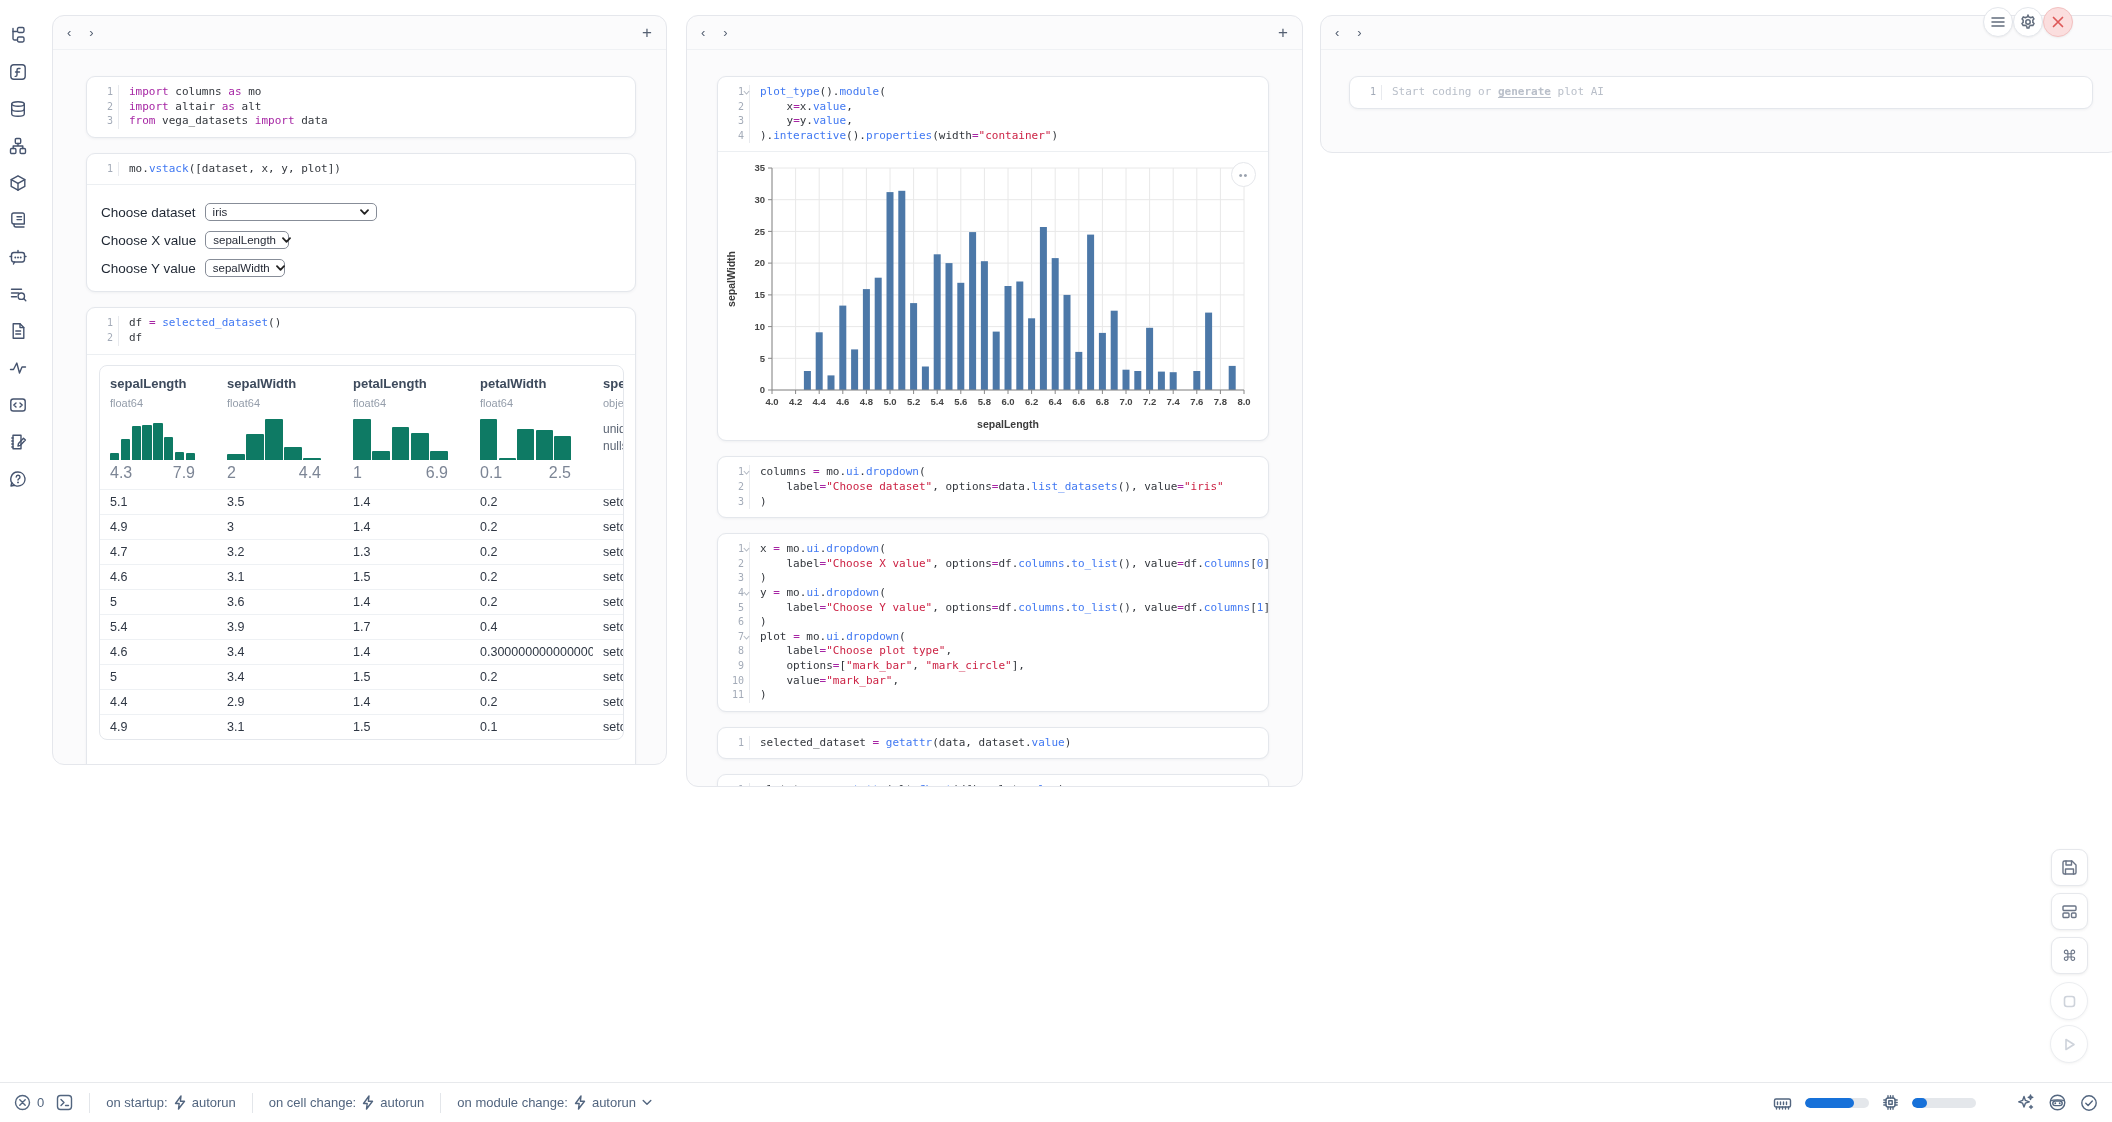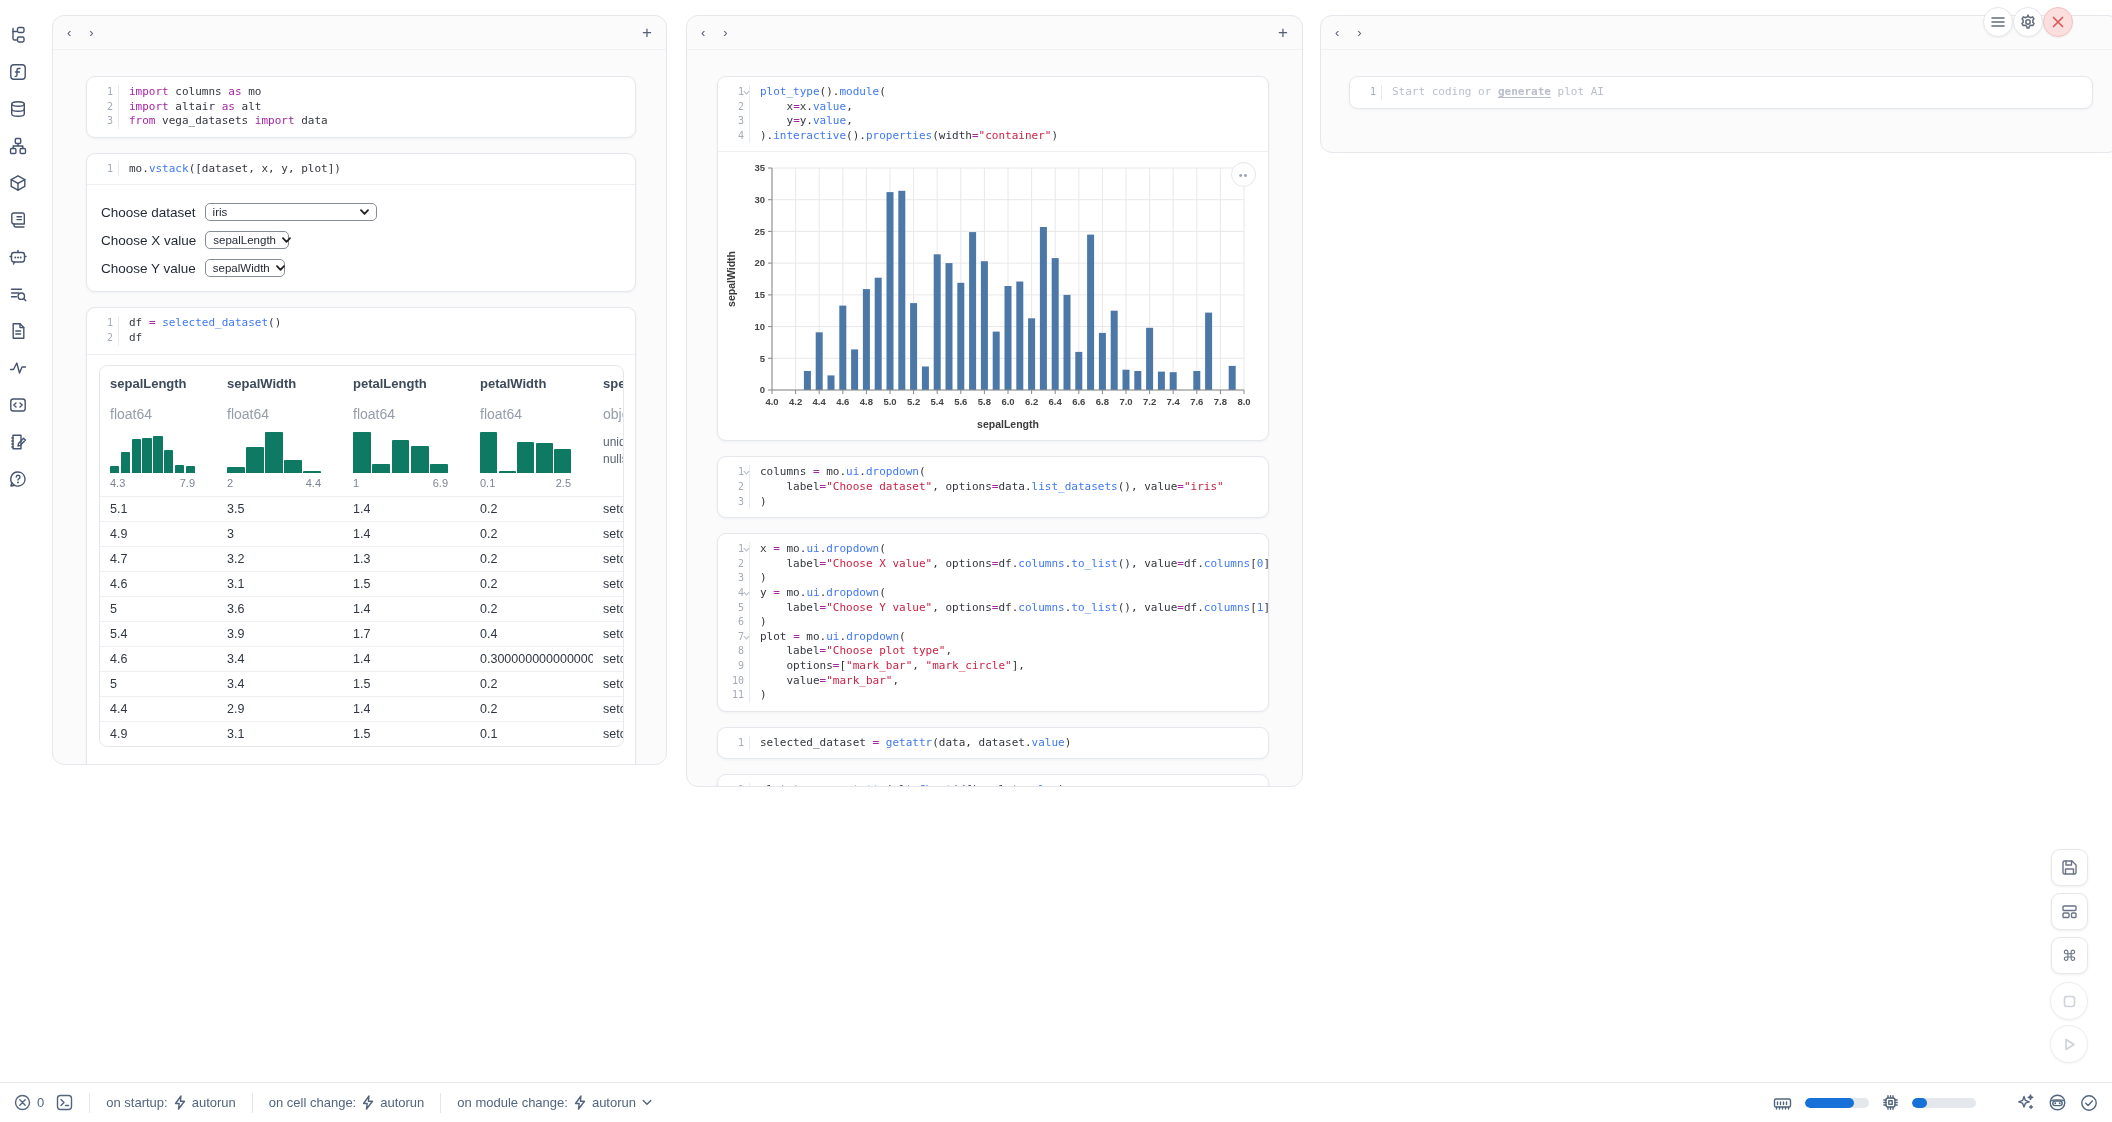--- a/index.html
+++ b/index.html
@@ -53,24 +53,24 @@
   
   .table-card { margin:10px 12px 0 12px; border:1px solid #e4e7ec; border-radius:8px; overflow:hidden; width:525px; background:#fff; }
   .t-head { display:flex; padding-top:10px; }
   .t-col  { padding-left:10px; overflow:hidden; flex-shrink:0; }
   .t-col:nth-child(1), .t-cell:nth-child(1) { width:117px; }
   .t-col:nth-child(2), .t-cell:nth-child(2) { width:126px; }
   .t-col:nth-child(3), .t-cell:nth-child(3) { width:127px; }
   .t-col:nth-child(4), .t-cell:nth-child(4) { width:123px; }
   .t-col:nth-child(5), .t-cell:nth-child(5) { width:120px; }
   .t-name { font-weight:bold; font-size:13px; color:#3d4a5c; white-space:nowrap; }
-  .t-dtype { font-size:14px; color:#949daa; margin-top:15px; white-space:nowrap; }
+  .t-dtype { font-size:11px; color:#949daa; margin-top:6px; white-space:nowrap; }
   .t-hist { display:flex; align-items:flex-end; gap:1.5px; height:42px; margin-top:9px; width:calc(100% - 22px); }
   .t-hist i { flex:1; background:#0e7a64; border-radius:1px 1px 0 0; }
-  .t-range { display:flex; justify-content:space-between; width:calc(100% - 22px); font-size:11px; color:#7c8595; margin:4px 0 7px; }
+  .t-range { display:flex; justify-content:space-between; width:calc(100% - 22px); font-size:16px; color:#7c8595; margin:4px 0 7px; }
   .t-stats { margin-top:12px; font-size:12px; color:#5b6574; line-height:17px; white-space:nowrap; }
   .t-row { display:flex; border-top:1px solid #eef1f4; }
   .t-cell { padding:5px 0 5px 10px; font-size:12.5px; color:#2f3744; white-space:nowrap; overflow:hidden; flex-shrink:0; }
   .df-footer { display:flex; align-items:center; height:32px; margin:7px 14px 10px 14px; gap:10px; }
   .df-sp { flex:1; }
 
   
   .chart-out { position:relative; padding:6px 6px 4px 6px; }
   .chart-menu { position:absolute; top:10px; right:12px; width:25px; height:25px; border-radius:50%;
       border:1px solid #e5e7eb; background:#fff; color:#9aa2ae; display:flex; align-items:center; justify-content:center;

